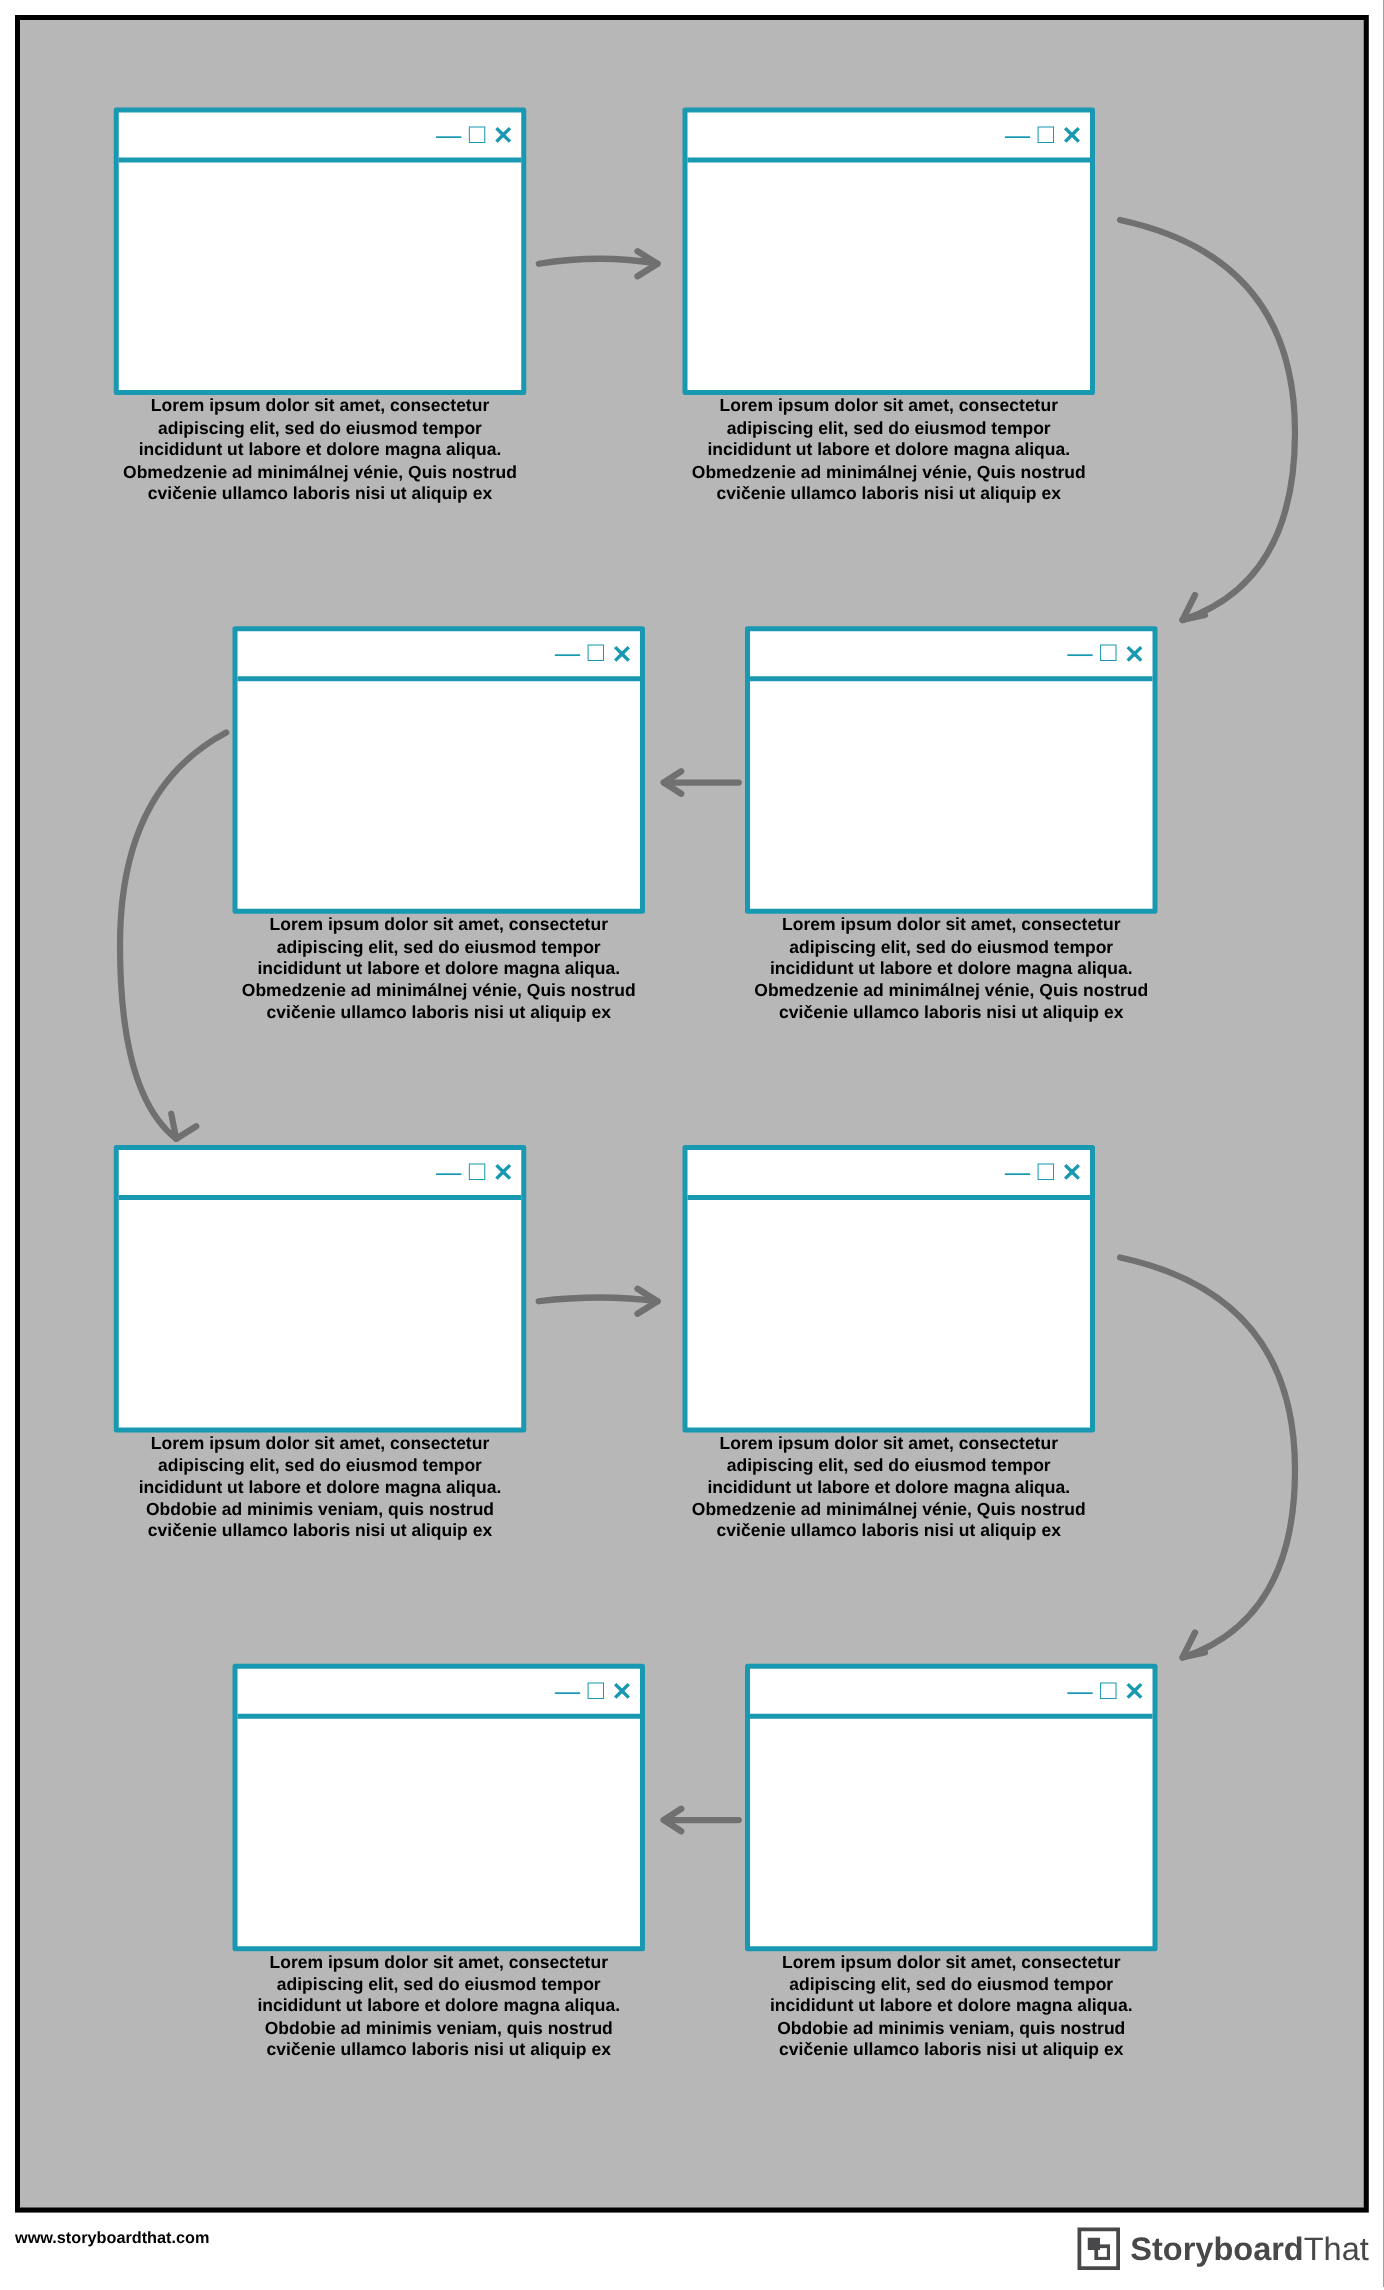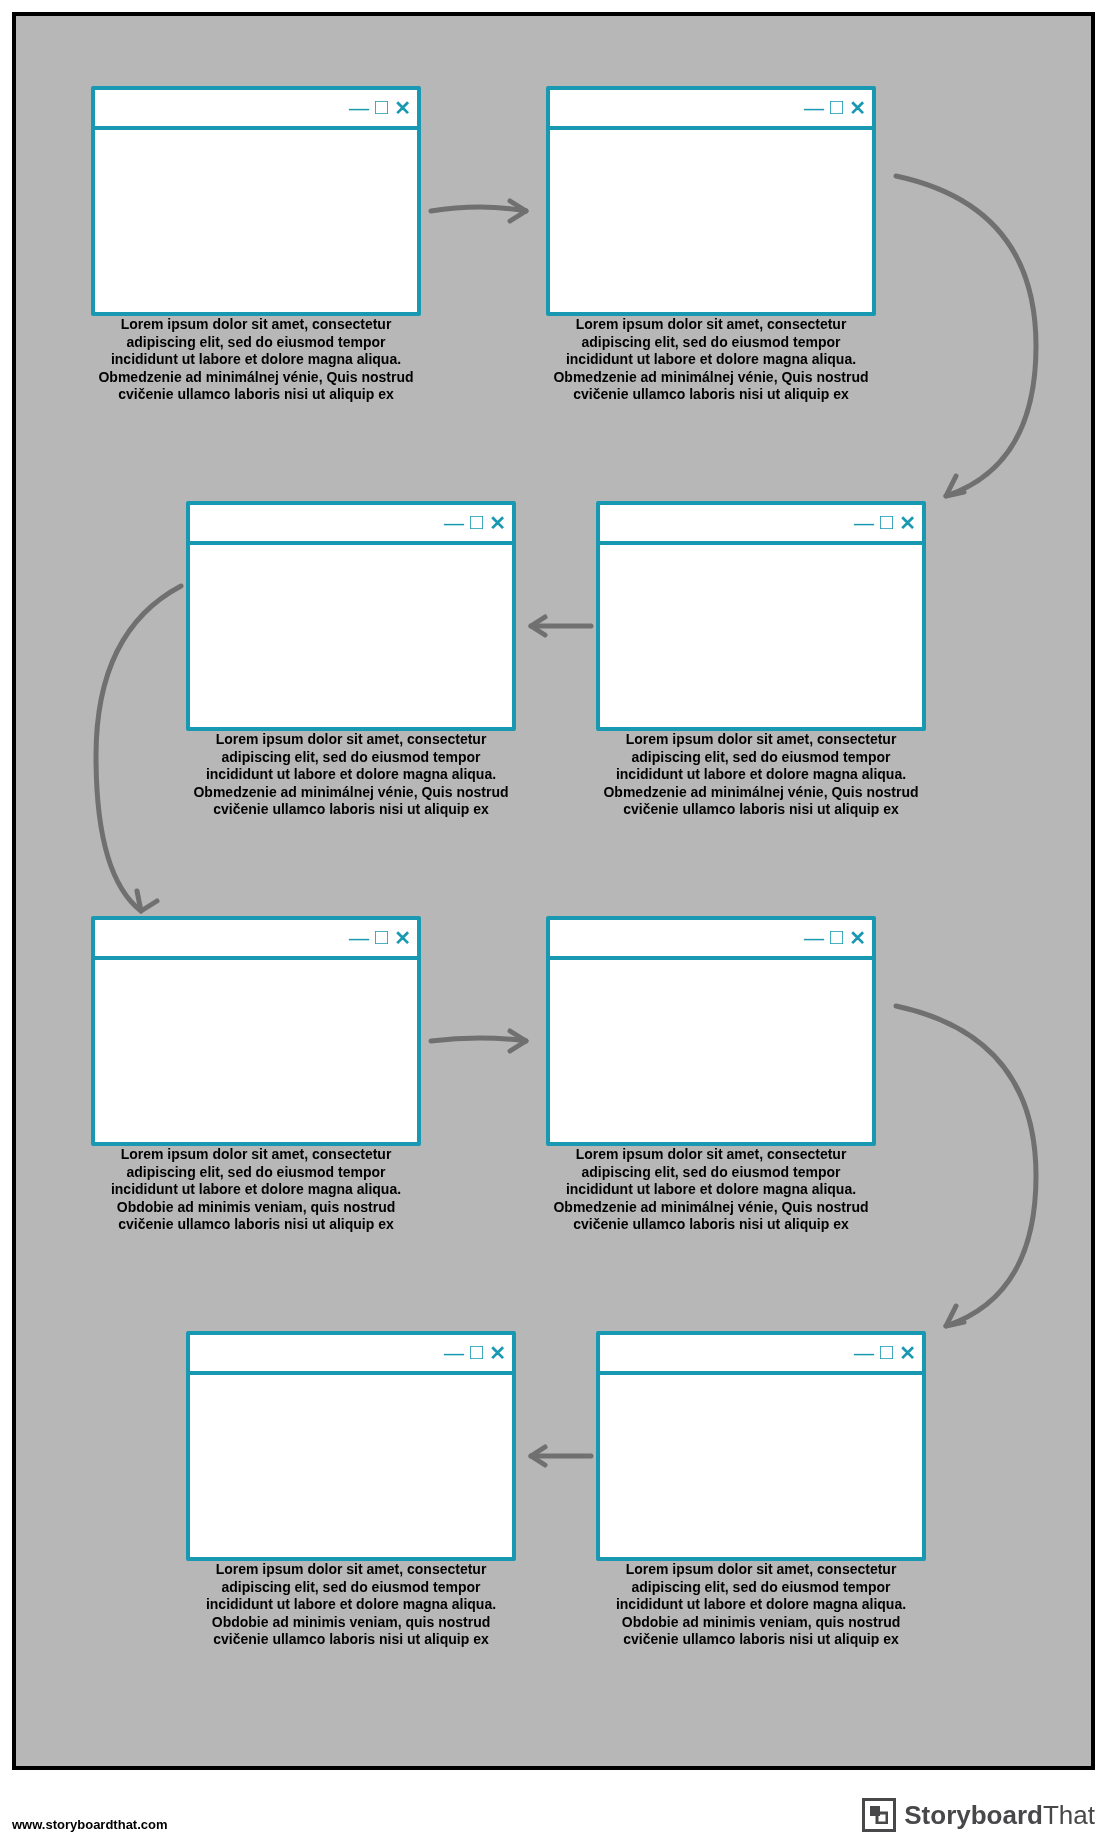--- a/index.html
+++ b/index.html
@@ -1,18 +1,18 @@
 <!DOCTYPE html>
 <html><head>
 <meta charset="utf-8">
 <style>
   html,body{margin:0;padding:0;background:#1a1a1a;}
   .outer{width:1107px;height:1832px;background:#fff;margin:0 auto;position:relative;box-sizing:border-box;padding:12px;}
   .frame{width:100%;height:calc(100% - 50px);background:#b7b7b7;border:4px solid #000;box-sizing:border-box;position:relative;}
-  .footer{position:absolute;bottom:0;left:12px;right:12px;height:50px;display:flex;align-items:flex-end;justify-content:space-between;}
+  .footer{position:absolute;bottom:0;left:12px;right:12px;height:50px;display:flex;align-items:flex-start;justify-content:space-between;}
   .url{font:700 13px Arial,sans-serif;color:#000;}
   .brand{display:flex;align-items:center;gap:8px;}
   .brand-icon{width:28px;height:28px;border:3px solid #48484a;display:flex;align-items:center;justify-content:center;}
   .brand-text{font:400 26px Arial,sans-serif;color:#48484a;}
   .brand-text b{font-weight:700;}
 
   .cell{position:absolute;width:330px;}
   .win{width:330px;height:230px;background:#fff;border:4px solid #1b98b0;border-radius:2px;box-sizing:border-box;position:relative;filter:contrast(1.02);}
   .win::before{content:"";position:absolute;top:36px;left:0;right:0;height:4px;background:#1b98b0;}
   .ctrls{position:absolute;top:0;right:6px;height:36px;display:flex;align-items:center;gap:6px;color:#1b98b0;font-weight:700;}

